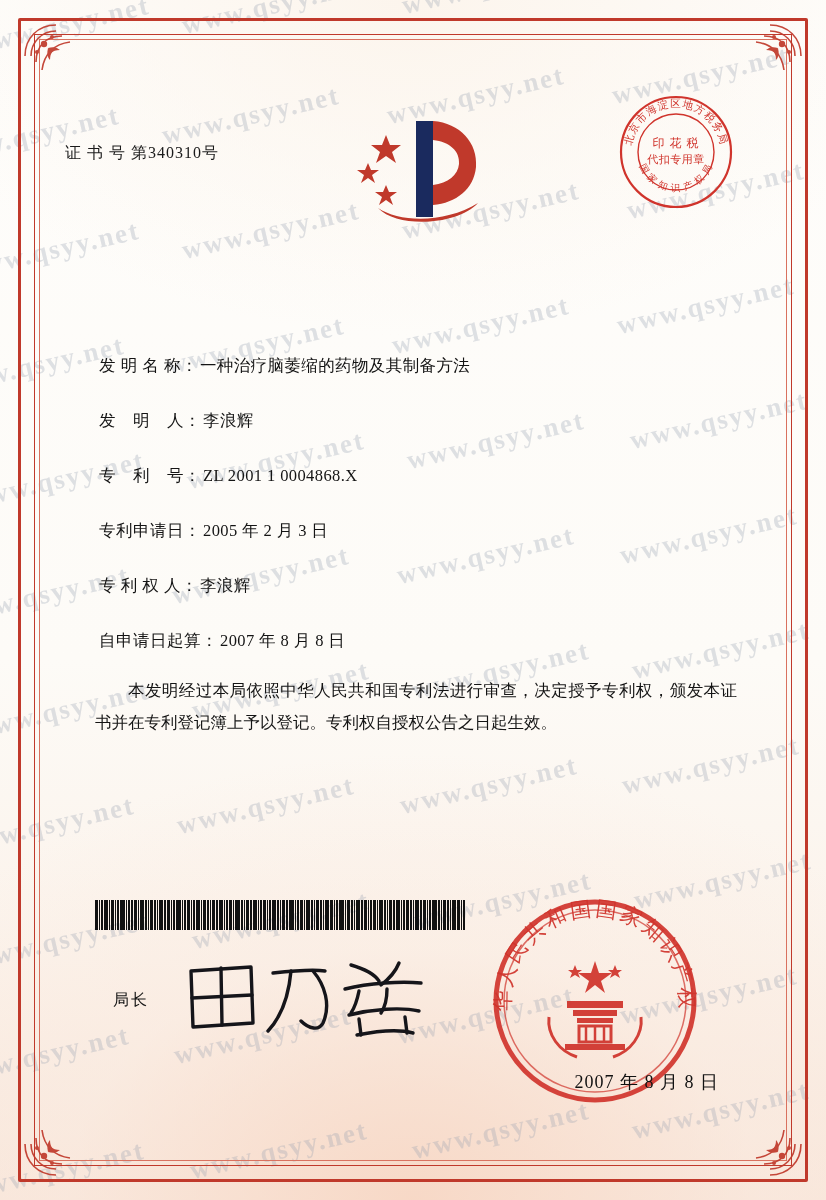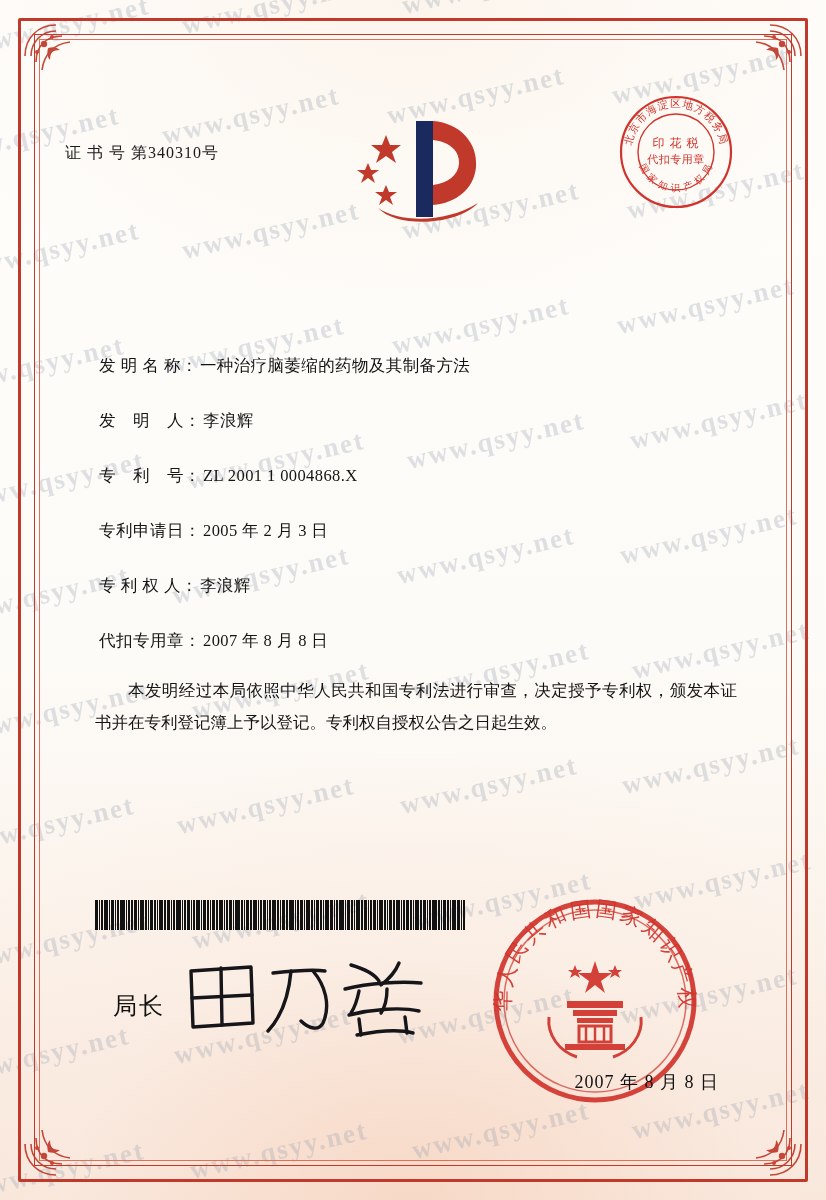--- a/index.html
+++ b/index.html
@@ -180,21 +180,21 @@
     background: #111;
     height: 100%;
     margin-right: 1px;
   }
 
   
   .sig-label {
     position: absolute;
     left: 58px;
     top: 935px;
-    font-size: 24px;
+    font-size: 16px;
     color: #111;
     letter-spacing: 2px;
   }
   .signature {
     position: absolute;
     left: 118px;
     top: 898px;
     width: 260px;
     height: 90px;
   }
@@ -406,21 +406,21 @@
       </div>
       <div class="field-row">
         <span class="field-label">专利申请日：</span>
         <span class="field-value">2005 年 2 月 3 日</span>
       </div>
       <div class="field-row">
         <span class="field-label">专 利 权 人：</span>
         <span class="field-value">李浪辉</span>
       </div>
       <div class="field-row">
-        <span class="field-label">代扣专用章：</span>
+        <span class="field-label">自申请日起算：</span>
         <span class="field-value">2007 年 8 月 8 日</span>
       </div>
     </div>
 
     <div class="body-text">
       <p>本发明经过本局依照中华人民共和国专利法进行审查，决定授予专利权，颁发本证书并在专利登记簿上予以登记。专利权自授权公告之日起生效。</p>
     </div>
 
     <div class="barcode">
       <i style="width:3px"></i>

